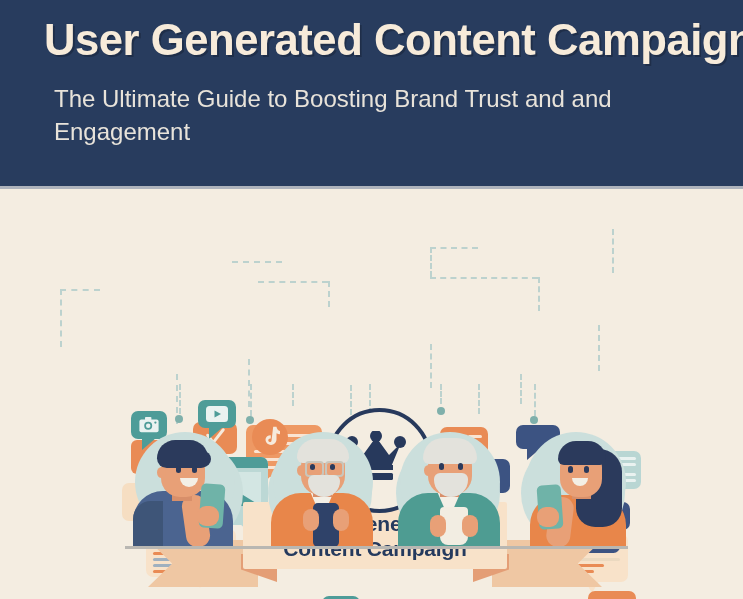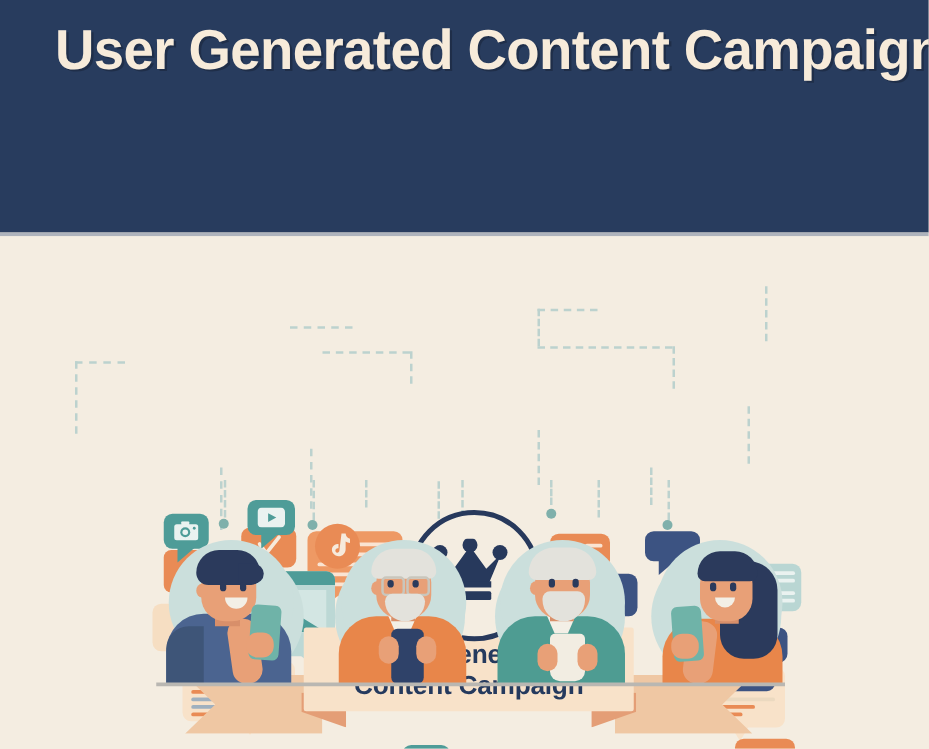--- a/index.html
+++ b/index.html
@@ -145,20 +145,21 @@
   
   .sq{position:absolute;border-radius:6px;display:flex;align-items:center;justify-content:center;}
 </style>
 </head>
 <body>
 
 <div class="page" data-name="infographic-page">
 
   <div class="header" data-name="header-banner">
     <h1 class="header-title" data-name="page-title">User Generated Content Campaign</h1>
+    <p class="header-sub" data-name="page-subtitle">The Ultimate Guide to Boosting Brand Trust and and Engagement</p>
   </div>
   <div class="header-rule" data-name="header-divider"></div>
 
   <div class="illus" data-name="illustration-area">
    <div class="illus-inner">
 
     <div class="dotted-h" data-name="connector-line" style="left:232px;top:72px;width:50px;"></div>
     <div class="dotted-h" data-name="connector-line" style="left:258px;top:92px;width:70px;"></div>
     <div class="dotted-v" data-name="connector-line" style="left:328px;top:92px;height:26px;"></div>
     <div class="dotted-v" data-name="connector-line" style="left:60px;top:100px;height:58px;"></div>

